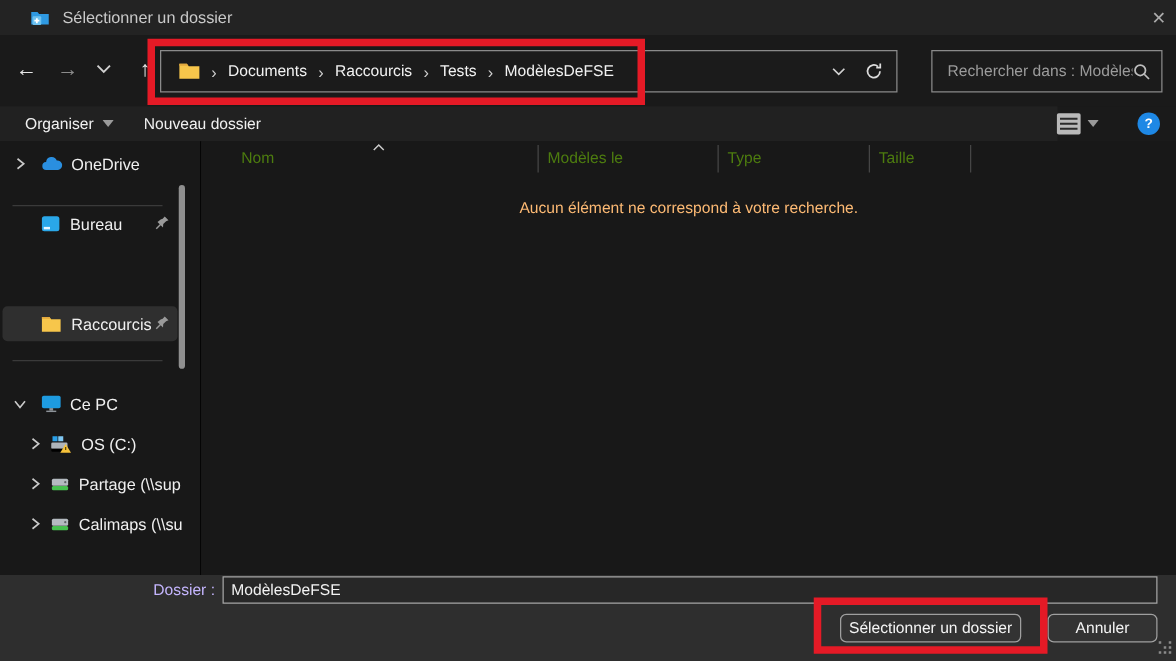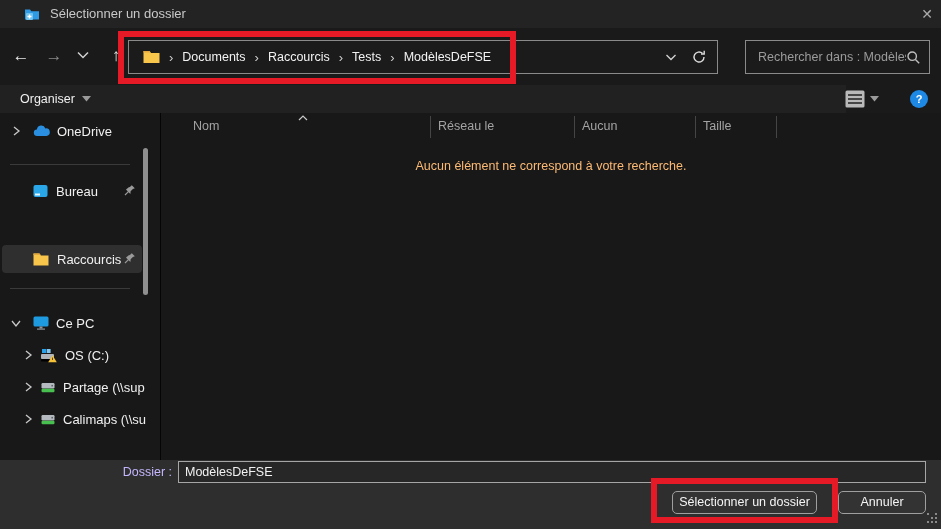--- a/index.html
+++ b/index.html
@@ -55,21 +55,21 @@
   .side-row .chev { width:12px; height:12px; flex:0 0 12px; }
   .side-label { color:#f0f0f0; font-size:13px; white-space:nowrap; overflow:hidden; }
   .pin { position:absolute; right:24px; top:7px; width:14px; height:14px; }
   .side-sel { position:absolute; left:2px; width:140px; height:28px; background:#2f2f2f; border-radius:4px; }
   .side-div { position:absolute; left:10px; width:120px; height:1px; background:#3a3a3a; }
   .vsep { left:160px; top:113px; width:1px; height:347px; background:#050505; }
   .side-scroll { left:143px; top:148px; width:5px; height:147px; background:#8f8f8f; border-radius:3px; cursor:pointer; }
 
   
   .main { left:161px; top:113px; width:780px; height:347px; background:#181818; }
-  .colhead { position:absolute; top:0; height:27px; line-height:27px; color:#a3a3a3; cursor:pointer; }
+  .colhead { position:absolute; top:0; height:27px; line-height:27px; color:#4d7c0f; cursor:pointer; }
   .colsep { position:absolute; top:3px; width:1px; height:22px; background:#454545; }
   .sortmark { position:absolute; left:136px; top:1px; width:12px; height:8px; }
   .empty-msg { position:absolute; left:0; top:46px; width:780px; text-align:center; color:#fdba74; }
 
   
   .footer { left:0; top:460px; width:941px; height:69px; background:#2e2e2e; }
   .folder-label { left:100px; top:465px; width:72px; text-align:right; color:#c4b5fd; }
   .folder-input { left:178px; top:461px; width:748px; height:22px; background:#272727;
                   border:1px solid #a6a6a6; color:#f2f2f2; padding:0 6px;
                   font-family:"Liberation Sans",sans-serif; font-size:12.5px; outline:none; }
@@ -159,20 +159,21 @@
     </div>
   </div>
 
   <div class="abs cmdbar">
     <div class="abs cmd-item organize">
       <span>Organiser</span>
       <svg width="9" height="6" viewBox="0 0 9 6">
           <polygon points="0,0 9,0 4.5,5.5" fill="#9a9a9a"></polygon>
         </svg>
     </div>
+    <div class="abs cmd-item newfolder">Nouveau dossier</div>
     <div class="abs viewbtn">
       <svg width="20" height="18" viewBox="0 0 20 18">
         <rect x="0.5" y="0.5" width="19" height="17" rx="1.5" fill="#b9b9b9"></rect>
         <line x1="3" y1="5" x2="17" y2="5" stroke="#2a2a2a" stroke-width="1.6"></line>
         <line x1="3" y1="9" x2="17" y2="9" stroke="#2a2a2a" stroke-width="1.6"></line>
         <line x1="3" y1="13" x2="17" y2="13" stroke="#2a2a2a" stroke-width="1.6"></line>
       </svg>
       <svg width="9" height="6" viewBox="0 0 9 6">
           <polygon points="0,0 9,0 4.5,5.5" fill="#9a9a9a"></polygon>
         </svg>
@@ -191,21 +192,21 @@
       <span style="margin-left:11px">
         <svg width="17" height="12" viewBox="0 0 17 12">
             <path d="M4.2 11a3.2 3.2 0 0 1-.3-6.4A4.4 4.4 0 0 1 12.4 3.4 3.3 3.3 0 0 1 13.5 11z" fill="#2a8fe0"></path>
           </svg>
       </span>
       <span class="side-label" style="margin-left:7px">OneDrive</span>
     </div>
 
     <div class="side-div" style="top:51px"></div>
 
-    <div class="side-row" style="top:64px">
+    <div class="side-row" style="top:52px">
       <span style="margin-left:33px">
         <svg width="15" height="14" viewBox="0 0 15 14">
           <rect x="0.5" y="1" width="14" height="12" rx="2" fill="#2aa7e8"></rect>
           <rect x="2" y="9.5" width="5" height="2" fill="#e8f6ff"></rect>
         </svg>
       </span>
       <span class="side-label" style="margin-left:8px">Bureau</span>
       <span class="pin">
         <svg width="14" height="14" viewBox="0 0 14 14">
             <path d="M9.8 1.2 12.8 4.2 10.9 4.9 8.6 7.2 8.4 10 6.6 8.2 3.4 11.4 2.6 10.6 5.8 7.4 4 5.6 6.8 3.3 7.9 3.1z" fill="#9a9a9a"></path>
@@ -305,23 +306,23 @@
   <div class="abs side-scroll"></div>
 
   <div class="abs main">
     <div class="colhead" style="left:32px">Nom</div>
     <div class="sortmark">
       <svg width="12" height="8" viewBox="0 0 12 8">
           <polyline points="2,6 6,2 10,6" fill="none" stroke="#c9c9c9" stroke-width="1.2"></polyline>
         </svg>
     </div>
     <div class="colsep" style="left:269px"></div>
-    <div class="colhead" style="left:277px">Réseau le</div>
+    <div class="colhead" style="left:277px">Modèles le</div>
     <div class="colsep" style="left:413px"></div>
-    <div class="colhead" style="left:421px">Aucun</div>
+    <div class="colhead" style="left:421px">Type</div>
     <div class="colsep" style="left:534px"></div>
     <div class="colhead" style="left:542px">Taille</div>
     <div class="colsep" style="left:615px"></div>
     <div class="empty-msg">Aucun élément ne correspond à votre recherche.</div>
   </div>
 
   <div class="abs footer"></div>
   <div class="abs folder-label">Dossier :</div>
   <input class="abs folder-input" value="ModèlesDeFSE" style="">
   <div class="btn btn-select">Sélectionner un dossier</div>

